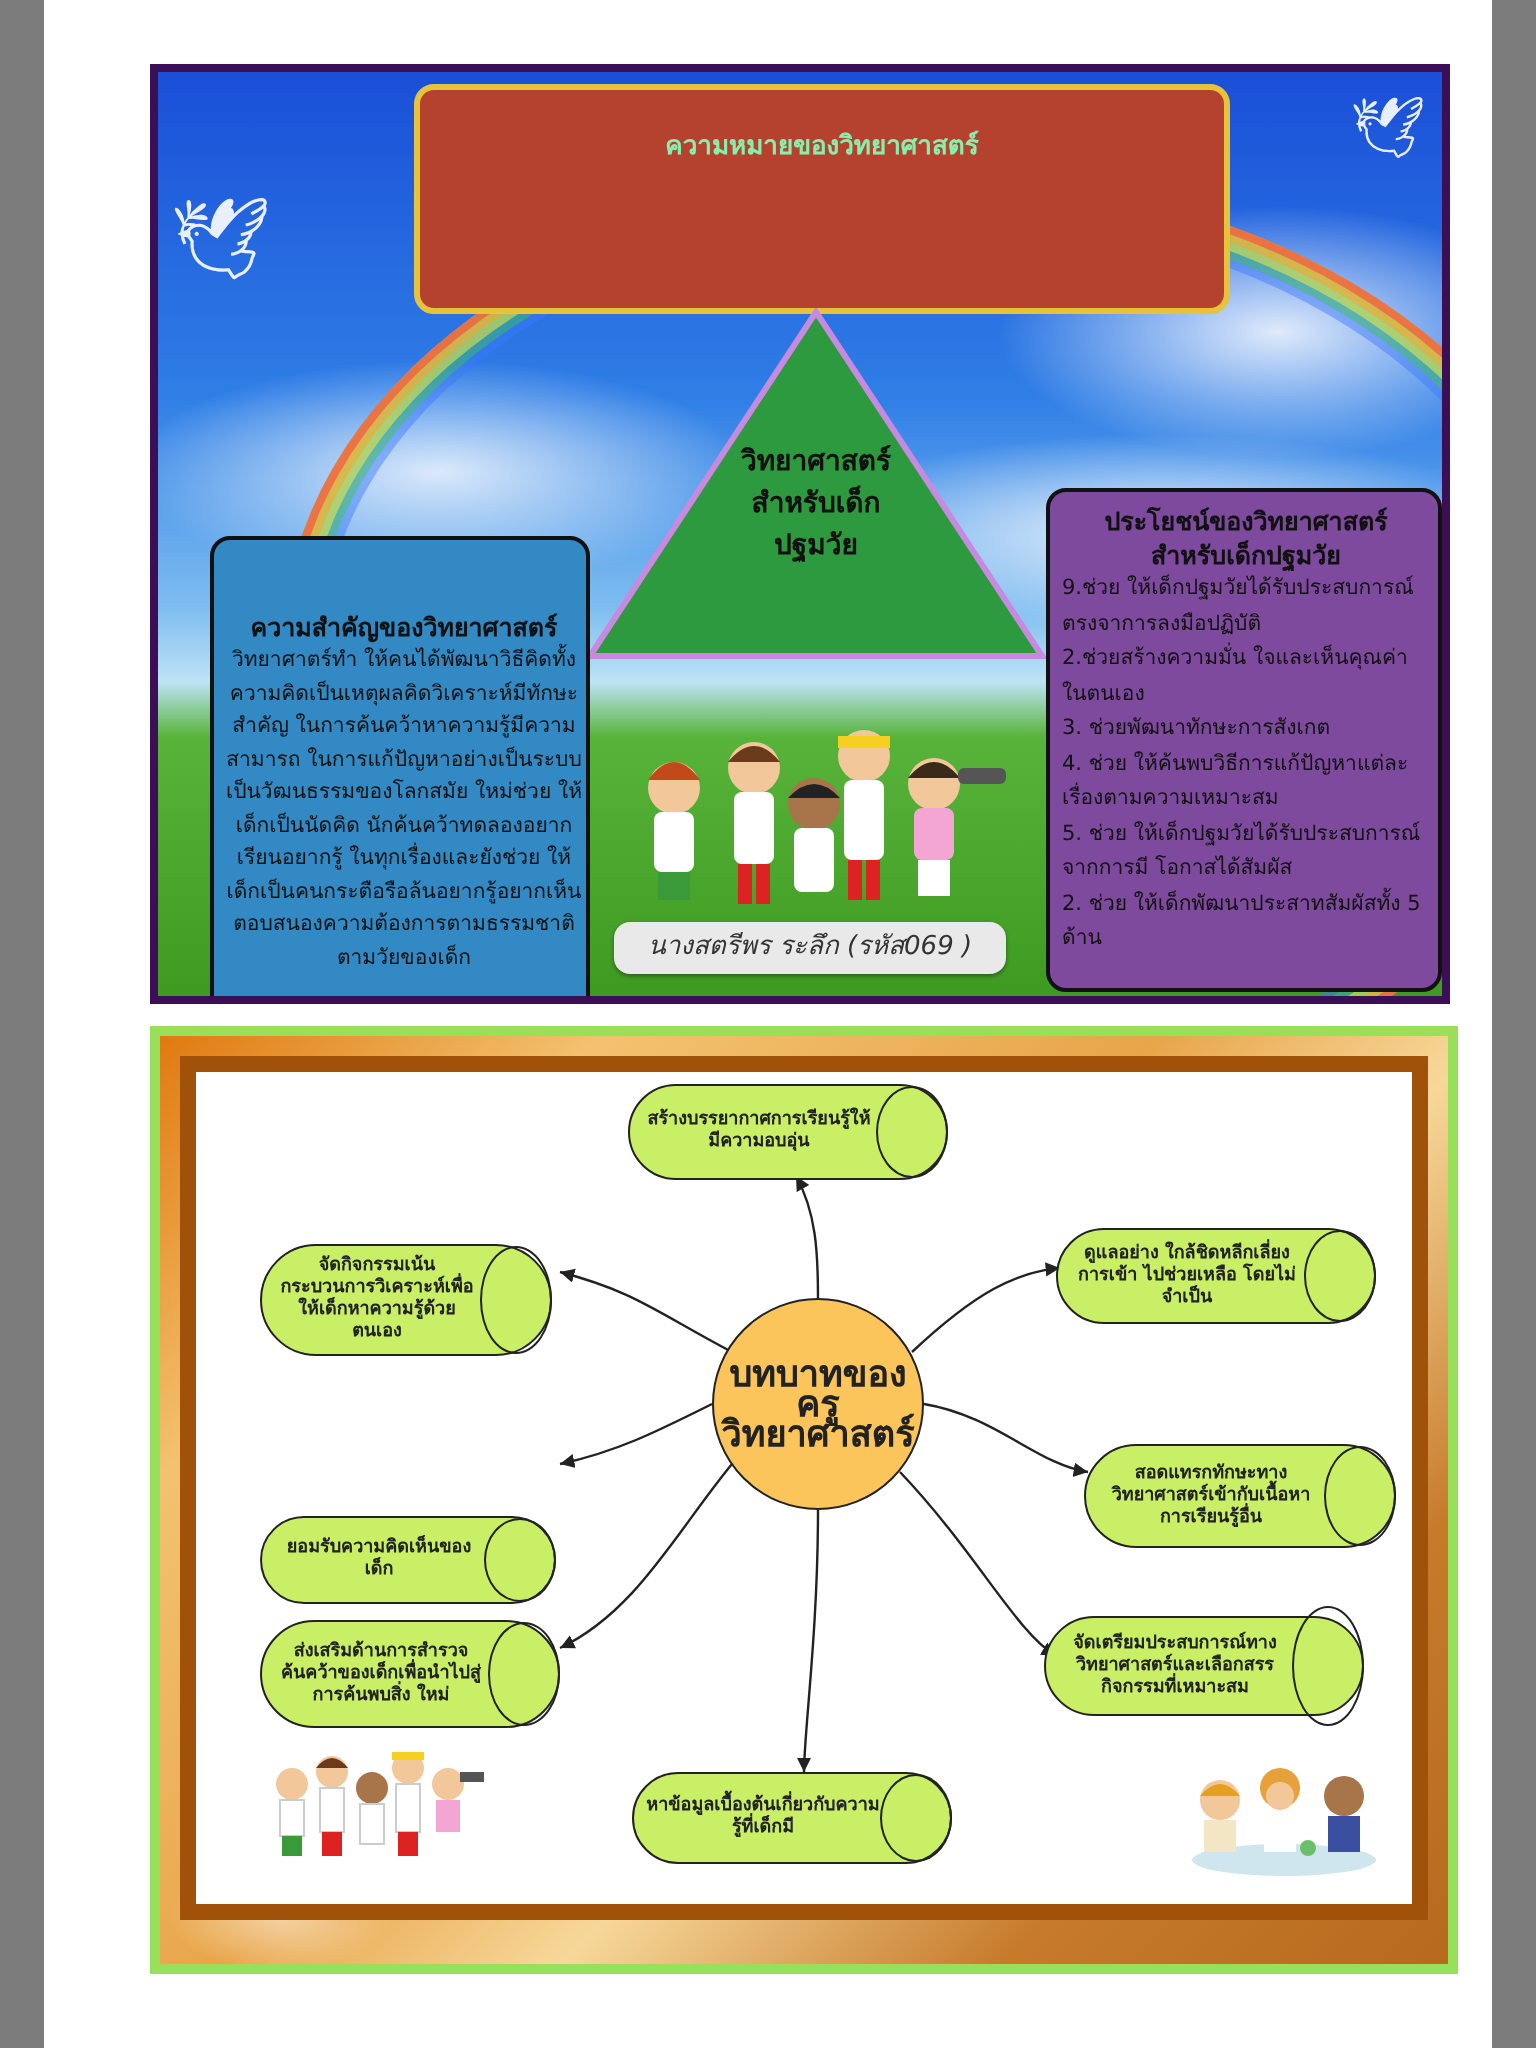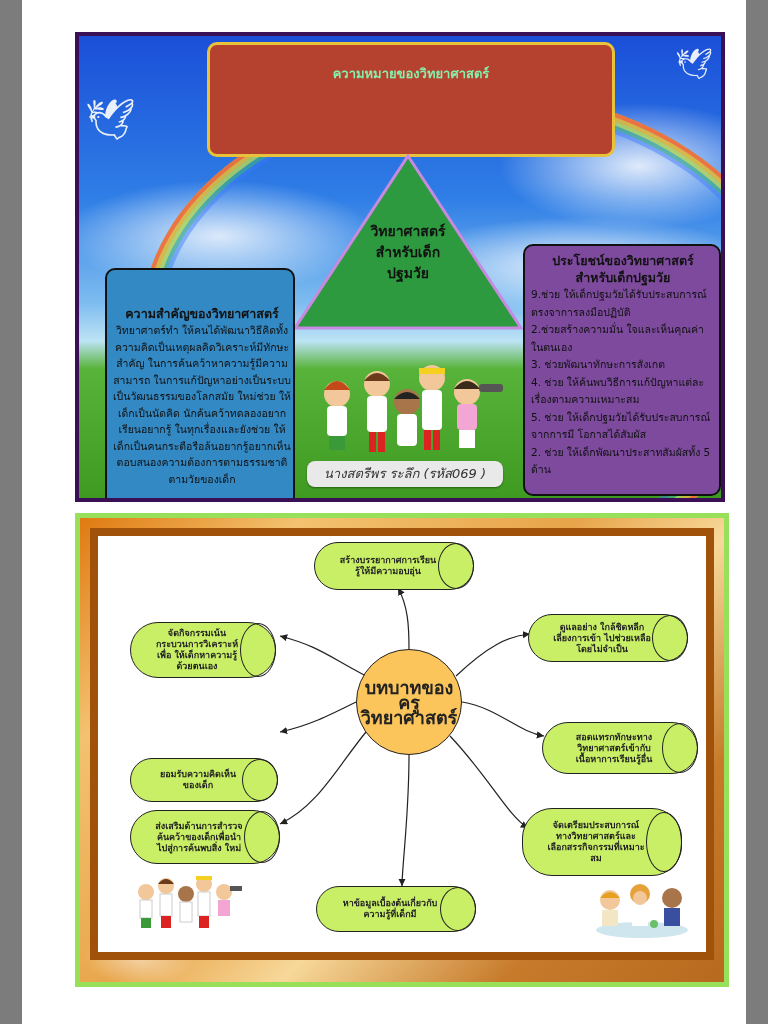--- a/index.html
+++ b/index.html
@@ -106,21 +106,21 @@
     .node {
       position: absolute;
       height: 48px;
       background: #c9ef66;
       border: 1.5px solid #222;
       border-radius: 24px;
       font-size: 9px; line-height: 11px; font-weight: bold;
       color: #222;
       display: flex; align-items: center;
     }
-    .node .txt { flex: 1; text-align: center; padding-left: 23px; }
+    .node .txt { flex: 1; text-align: center; padding-left: 6px; }
     .node .cap {
       width: 36px; height: 46px; border-left: 1.5px solid #222;
       border-radius: 50%; flex: none; margin-right: -1px;
       border: 1.5px solid #222;
     }
     .center-node {
       position: absolute; left: 258px; top: 113px; width: 106px; height: 106px;
       border-radius: 50%;
       background: #fbc55c; border: 1.5px solid #222;
       display: flex; align-items: center; justify-content: center; text-align: center;
@@ -247,21 +247,21 @@
       <div class="node" style="left:444px; top:186px; width:156px; height:52px; border-radius:26px;">
         <div class="txt">สอดแทรกทักษะทางวิทยาศาสตร์เข้ากับเนื้อหาการเรียนรู้อื่น</div>
         <div class="cap" style="height:50px;"></div>
       </div>
 
       <div class="node" style="left:32px; top:274px; width:150px; height:54px; border-radius:27px;">
         <div class="txt">ส่งเสริมด้านการสำรวจค้นคว้าของเด็กเพื่อนำไปสู่การค้นพบสิ่ง ใหม่</div>
         <div class="cap" style="height:52px;"></div>
       </div>
 
-      <div class="node" style="left:424px; top:272px; width:160px; height:68px; border-radius:30px;">
+      <div class="node" style="left:424px; top:272px; width:160px; height:50px; border-radius:30px;">
         <div class="txt">จัดเตรียมประสบการณ์ทางวิทยาศาสตร์และเลือกสรรกิจกรรมที่เหมาะสม</div>
         <div class="cap" style="height:60px;"></div>
       </div>
 
       <div class="node" style="left:218px; top:350px; width:160px; height:46px;">
         <div class="txt">หาข้อมูลเบื้องต้นเกี่ยวกับความรู้ที่เด็กมี</div>
         <div class="cap" style="height:44px;"></div>
       </div>
 
       <svg class="kid-group" style="left:36px; top:336px;" width="110" height="60" viewBox="0 0 110 60">

